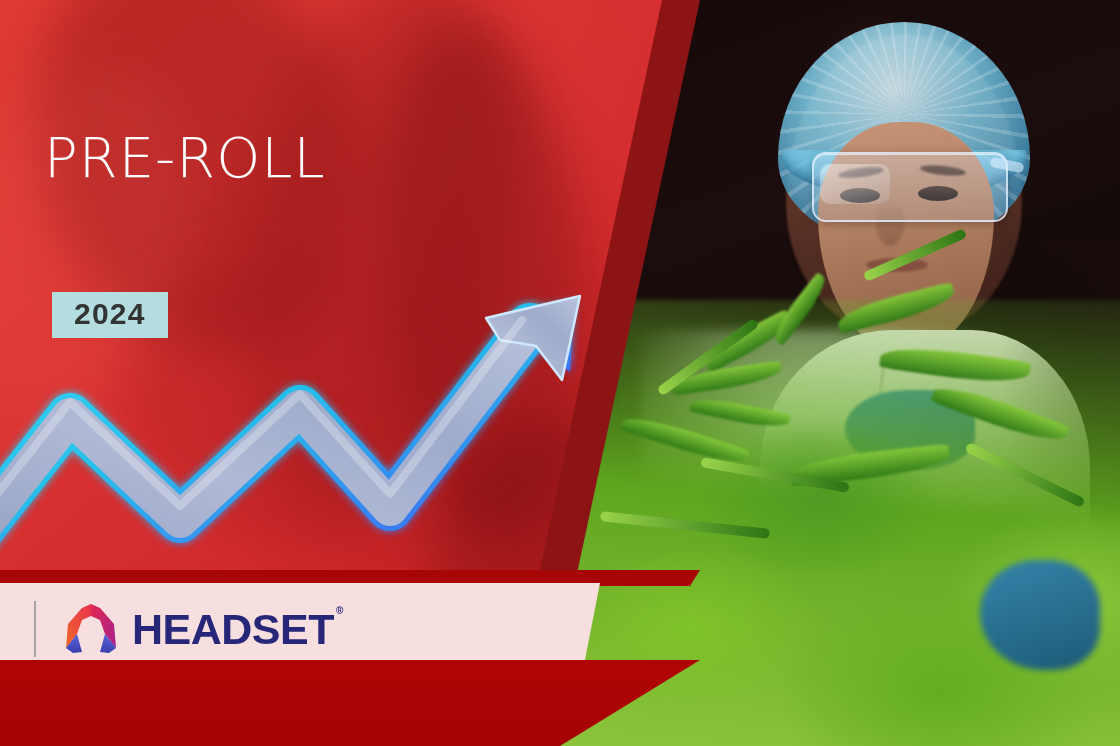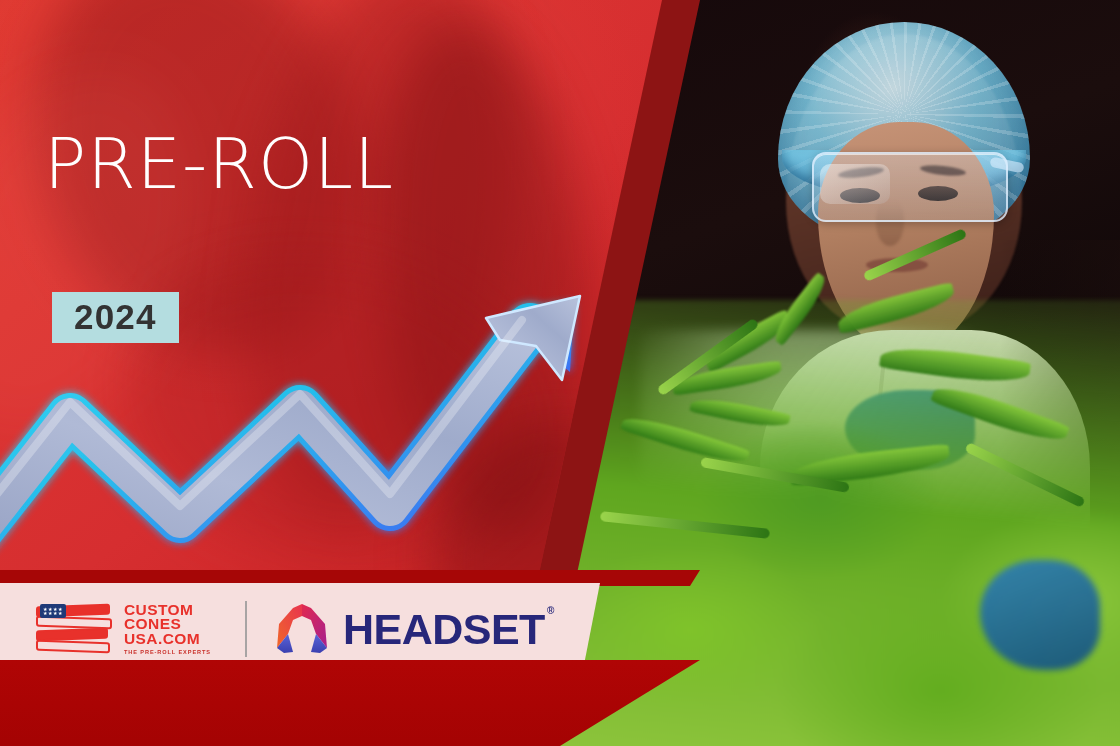--- a/index.html
+++ b/index.html
@@ -185,38 +185,38 @@
     font-weight:700;
     letter-spacing:2.0px;
     line-height:1;
     font-family:"Liberation Sans Narrow","Liberation Sans",sans-serif;
     transform:scaleX(.94);transform-origin:left center;
     white-space:nowrap;
   }
   .headline{
     position:absolute;left:44px;top:132px;
     color:#ffffff;
-    font-size:70px;
+    font-size:56px;
     line-height:.92;
     font-weight:300;
     letter-spacing:1px;
     font-family:"DejaVu Sans","Liberation Sans",sans-serif;
     white-space:nowrap;
   }
   .headline .l2{display:block;}
   .year{
     position:absolute;left:52px;top:292px;
     background:#b4dde0;
     padding:7px 22px 9px 22px;
     display:inline-block;
   }
   .year span{
     display:block;
     color:#333333;
-    font-size:35px;
+    font-size:30px;
     font-weight:700;
     letter-spacing:1.2px;
     line-height:1;
     font-family:"Liberation Sans",sans-serif;
   }
 
   
   .logo-bar{
     position:absolute;left:0;top:583px;width:600px;height:92px;
     background:#f6dfde;
@@ -345,37 +345,20 @@
       <path d="M516,50 L610,28 L592,112 L566,78 L530,72 Z" fill="url(#abody)" stroke="#cfe8ff" stroke-width="2.5" stroke-linejoin="round"></path>
 
       <polyline points="8,250 100,134 210,238 330,126 420,226 552,52" fill="none" stroke="rgba(255,255,255,0.28)" stroke-width="8" stroke-linecap="round" stroke-linejoin="round"></polyline>
     </svg>
   </div>
 
   <div class="top-band"></div>
 
   <div class="logo-bar">
 
-    <div class="cc-logo">
-      <div class="cc-flag">
-        <div class="cc-stripe fill" style="top:2px;  width:74px; transform:skewY(-2deg);"></div>
-        <div class="cc-stripe" style="top:14px; width:76px; transform:skewY(2deg);"></div>
-        <div class="cc-stripe fill" style="top:26px; width:72px; transform:skewY(-2deg);"></div>
-        <div class="cc-stripe" style="top:38px; width:74px; transform:skewY(2deg);"></div>
-        <div class="cc-canton">
-          <div class="cc-stars">★★★★<br>★★★★</div>
-        </div>
-      </div>
-      <div class="cc-text">
-        <div class="ln">CUSTOM</div>
-        <div class="ln">CONES</div>
-        <div class="ln">USA.COM</div>
-        <div class="cc-tag">THE PRE-ROLL EXPERTS</div>
-      </div>
-    </div>
 
     <div class="divider"></div>
 
     <div class="hs-logo">
       <span>
         <svg width="58" height="54" viewBox="0 0 58 54">
           <defs>
             <linearGradient id="hsA" x1="0" y1="1" x2="1" y2="0">
               <stop offset="0%" stop-color="#f0682a"></stop>
                 <stop offset="100%" stop-color="#e8334f"></stop>

